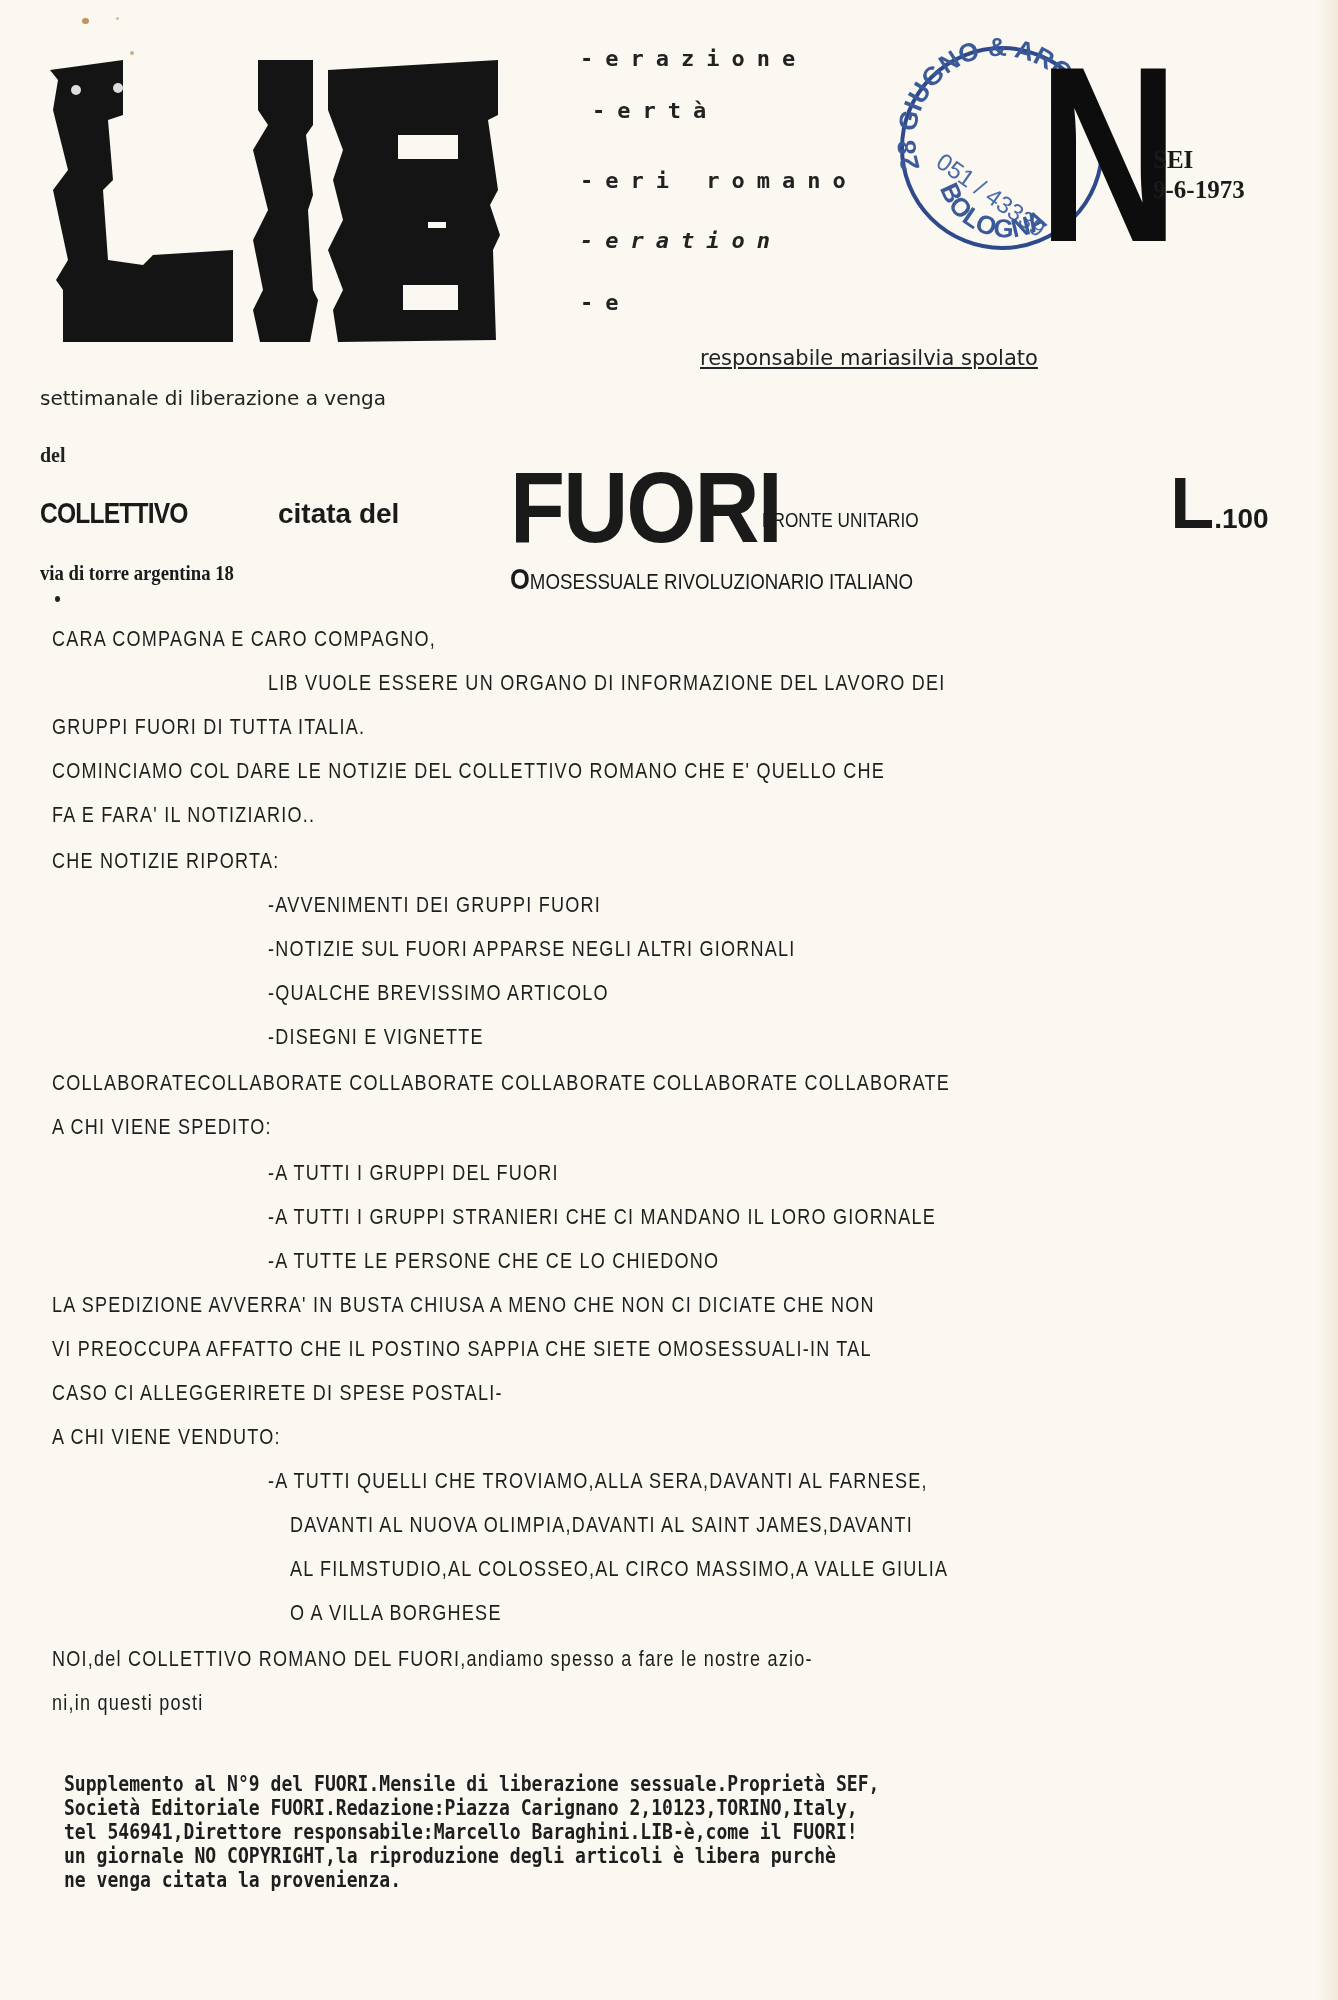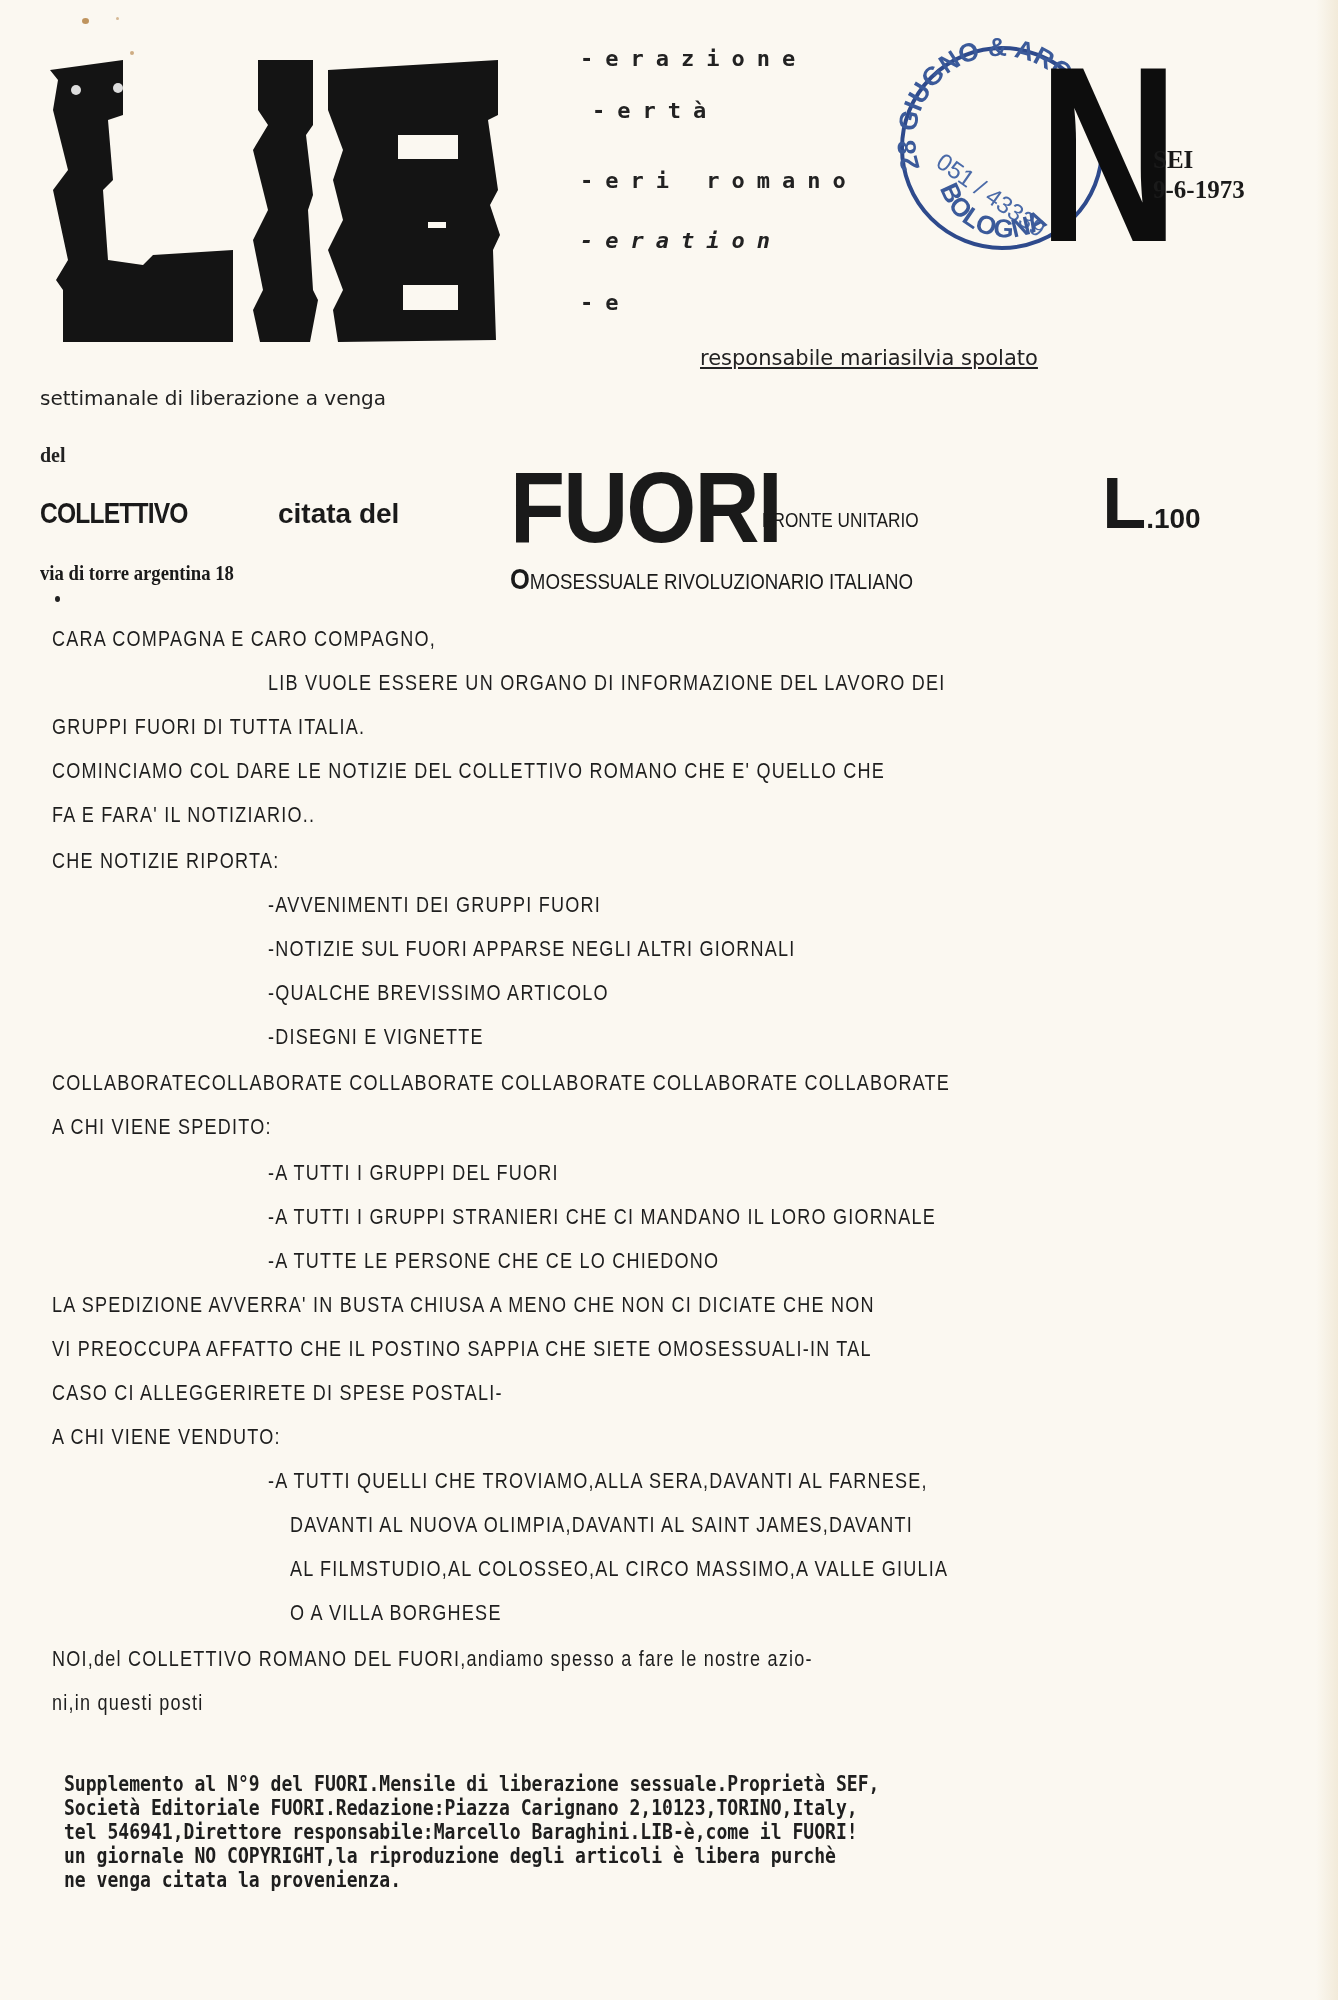--- a/index.html
+++ b/index.html
@@ -105,21 +105,21 @@
 
 <div class="abs round" style="left:700px;top:346px;font-size:21px;text-decoration:underline;">responsabile mariasilvia spolato</div>
 <div class="abs round" style="left:40px;top:386px;font-size:20px;">settimanale di liberazione a venga</div>
 <div class="abs round" style="left:40px;top:444px;font-size:20px;font-family:'Liberation Serif',serif;font-weight:bold;">del</div>
 
 <div class="abs collettivo" style="left:40px;top:496px;">COLLETTIVO</div>
 <div class="abs romano" style="left:278px;top:498px;">citata del</div>
 <div class="abs fuori" style="left:510px;top:462px;">FUORI</div>
 <div class="abs fronte" style="left:762px;top:508px;">FRONTE UNITARIO</div>
 
-<div class="abs" style="left:1092px;top:452px;text-align:center;">
+<div class="abs" style="left:1160px;top:452px;text-align:center;">
   <span class="price-l">L</span><span class="price-n">.100</span>
 </div>
 
 <div class="abs via" style="left:40px;top:560px;">via di torre argentina 18</div>
 <div class="abs omo" style="left:510px;top:562px;"><span class="cap">O</span><span>MOSESSUALE RIVOLUZIONARIO ITALIANO</span></div>
 <div class="abs" style="left:55px;top:596px;width:5px;height:6px;border-radius:50%;background:#222;"></div>
 
 <div id="body-lines">
     <div class="abs body-text" style="left: 52px; top: 626px;">CARA COMPAGNA E CARO COMPAGNO,</div>
     <div class="abs body-text" style="left: 268px; top: 670px;">LIB VUOLE ESSERE UN ORGANO DI INFORMAZIONE DEL LAVORO DEI</div>

